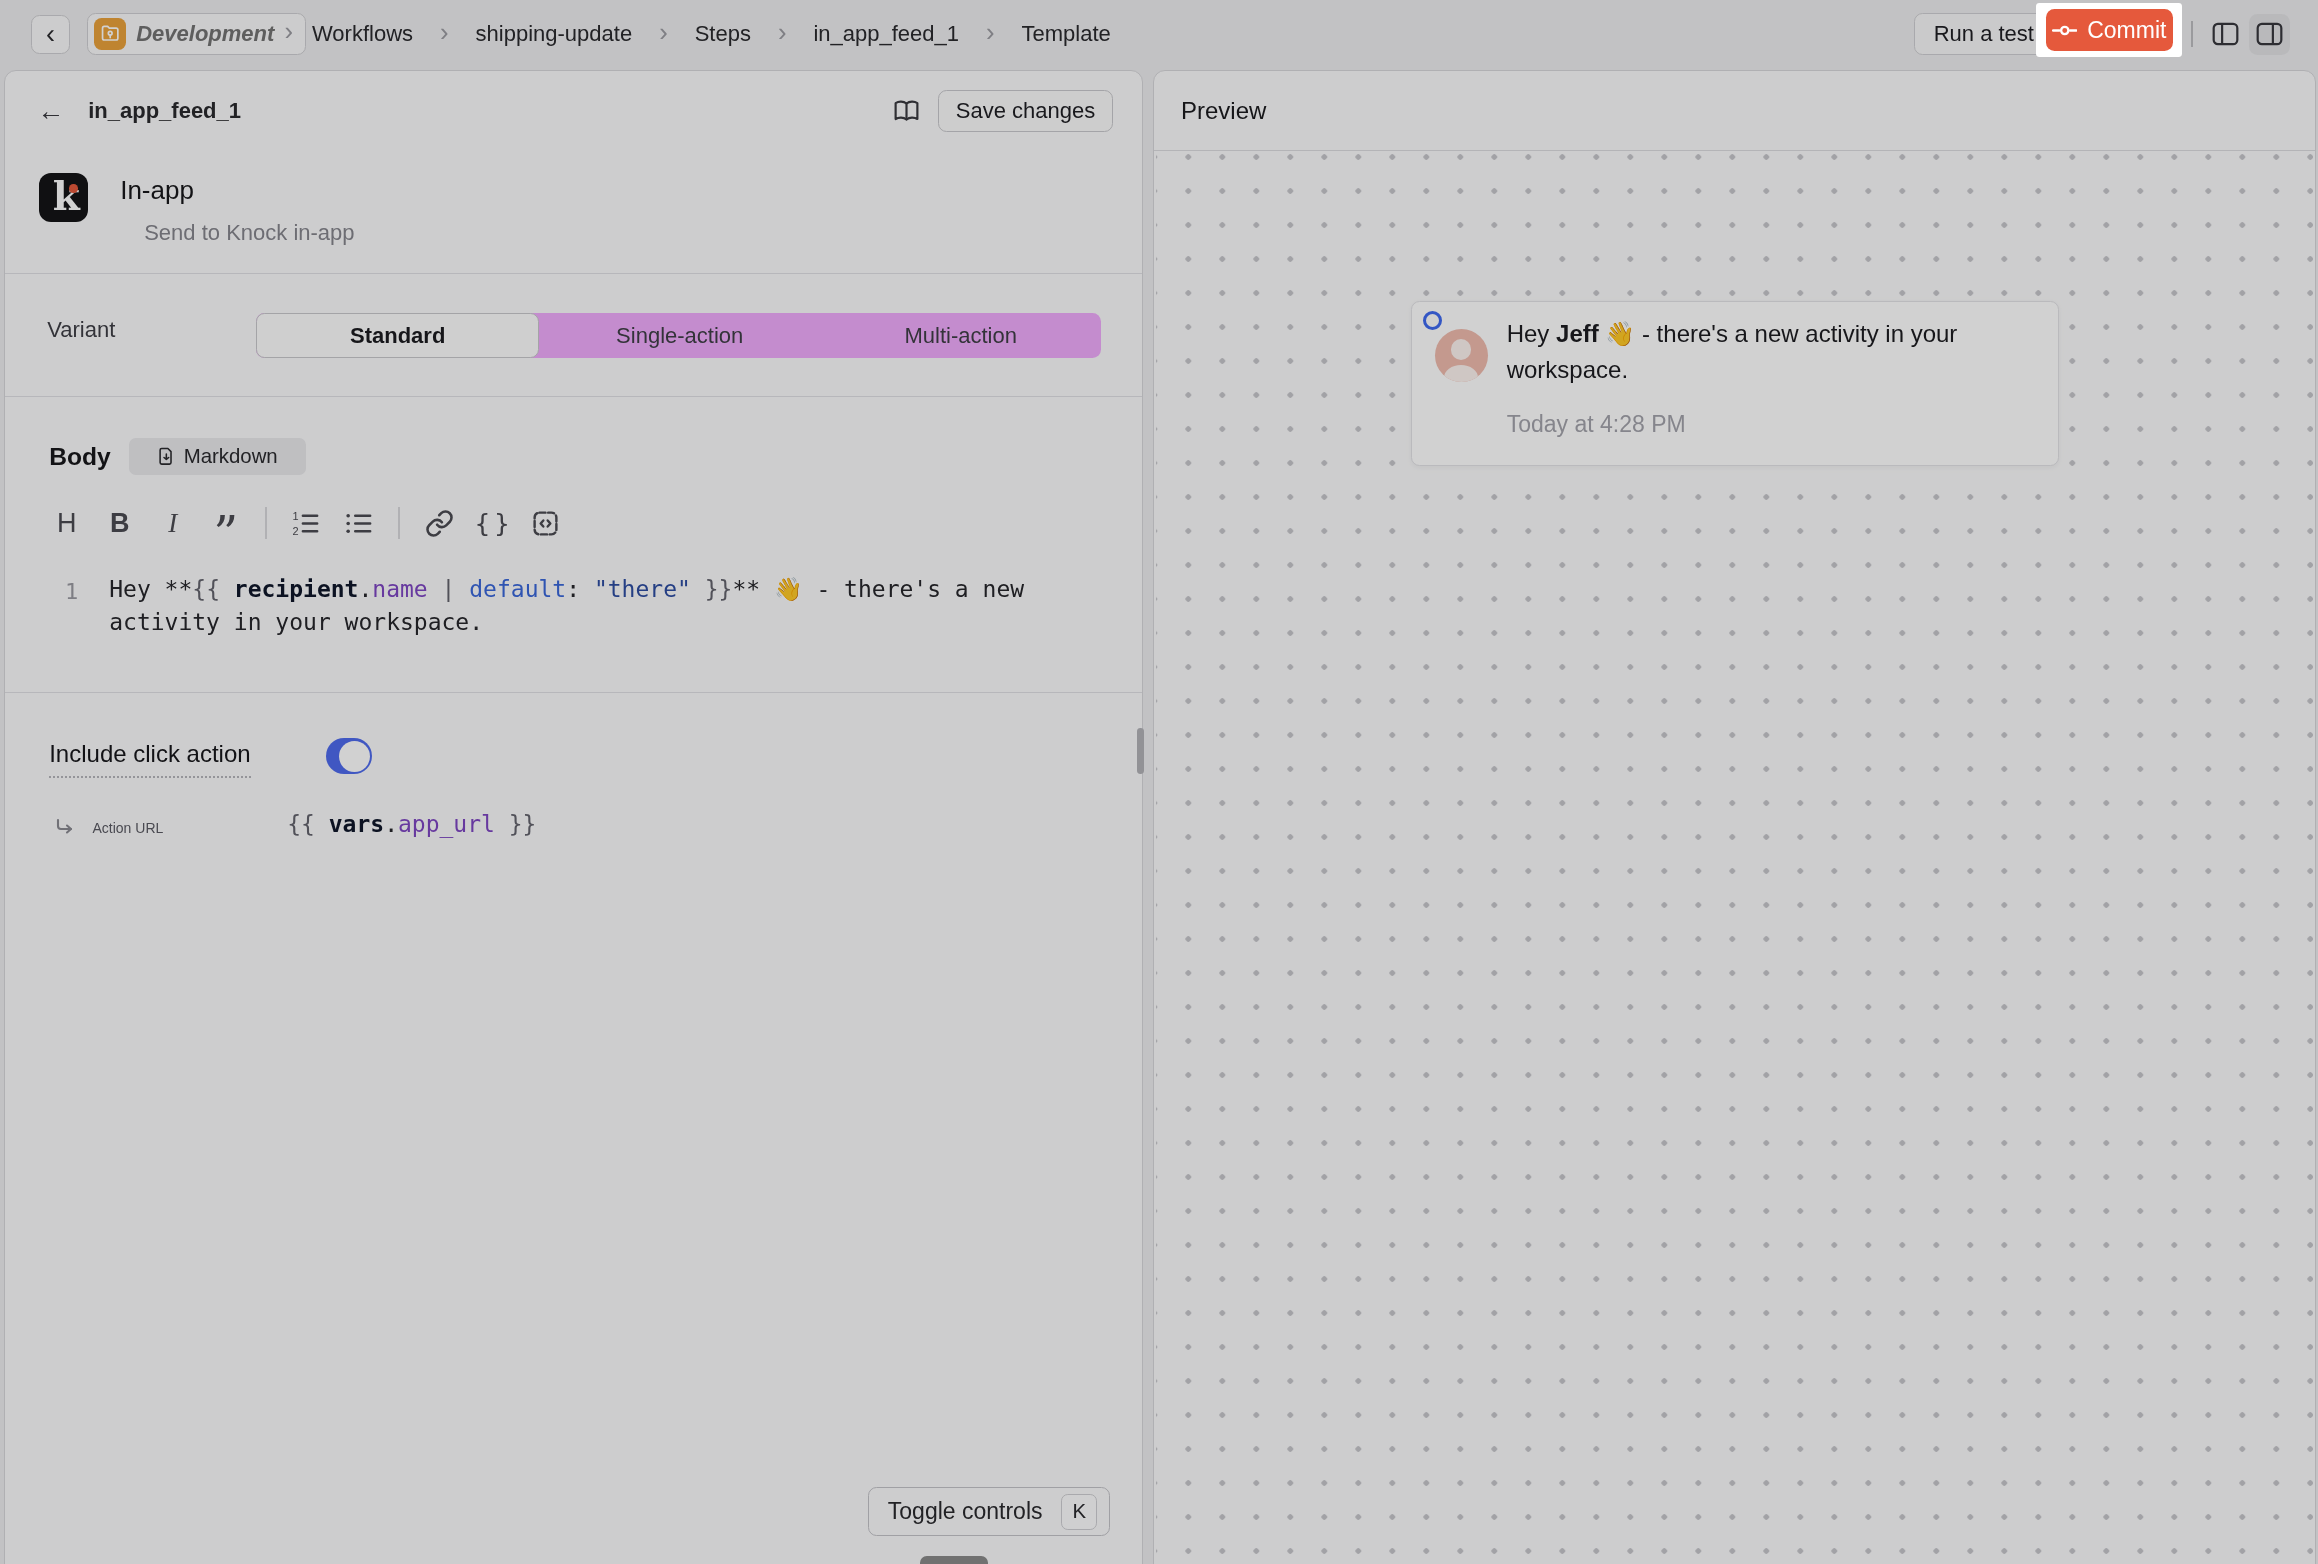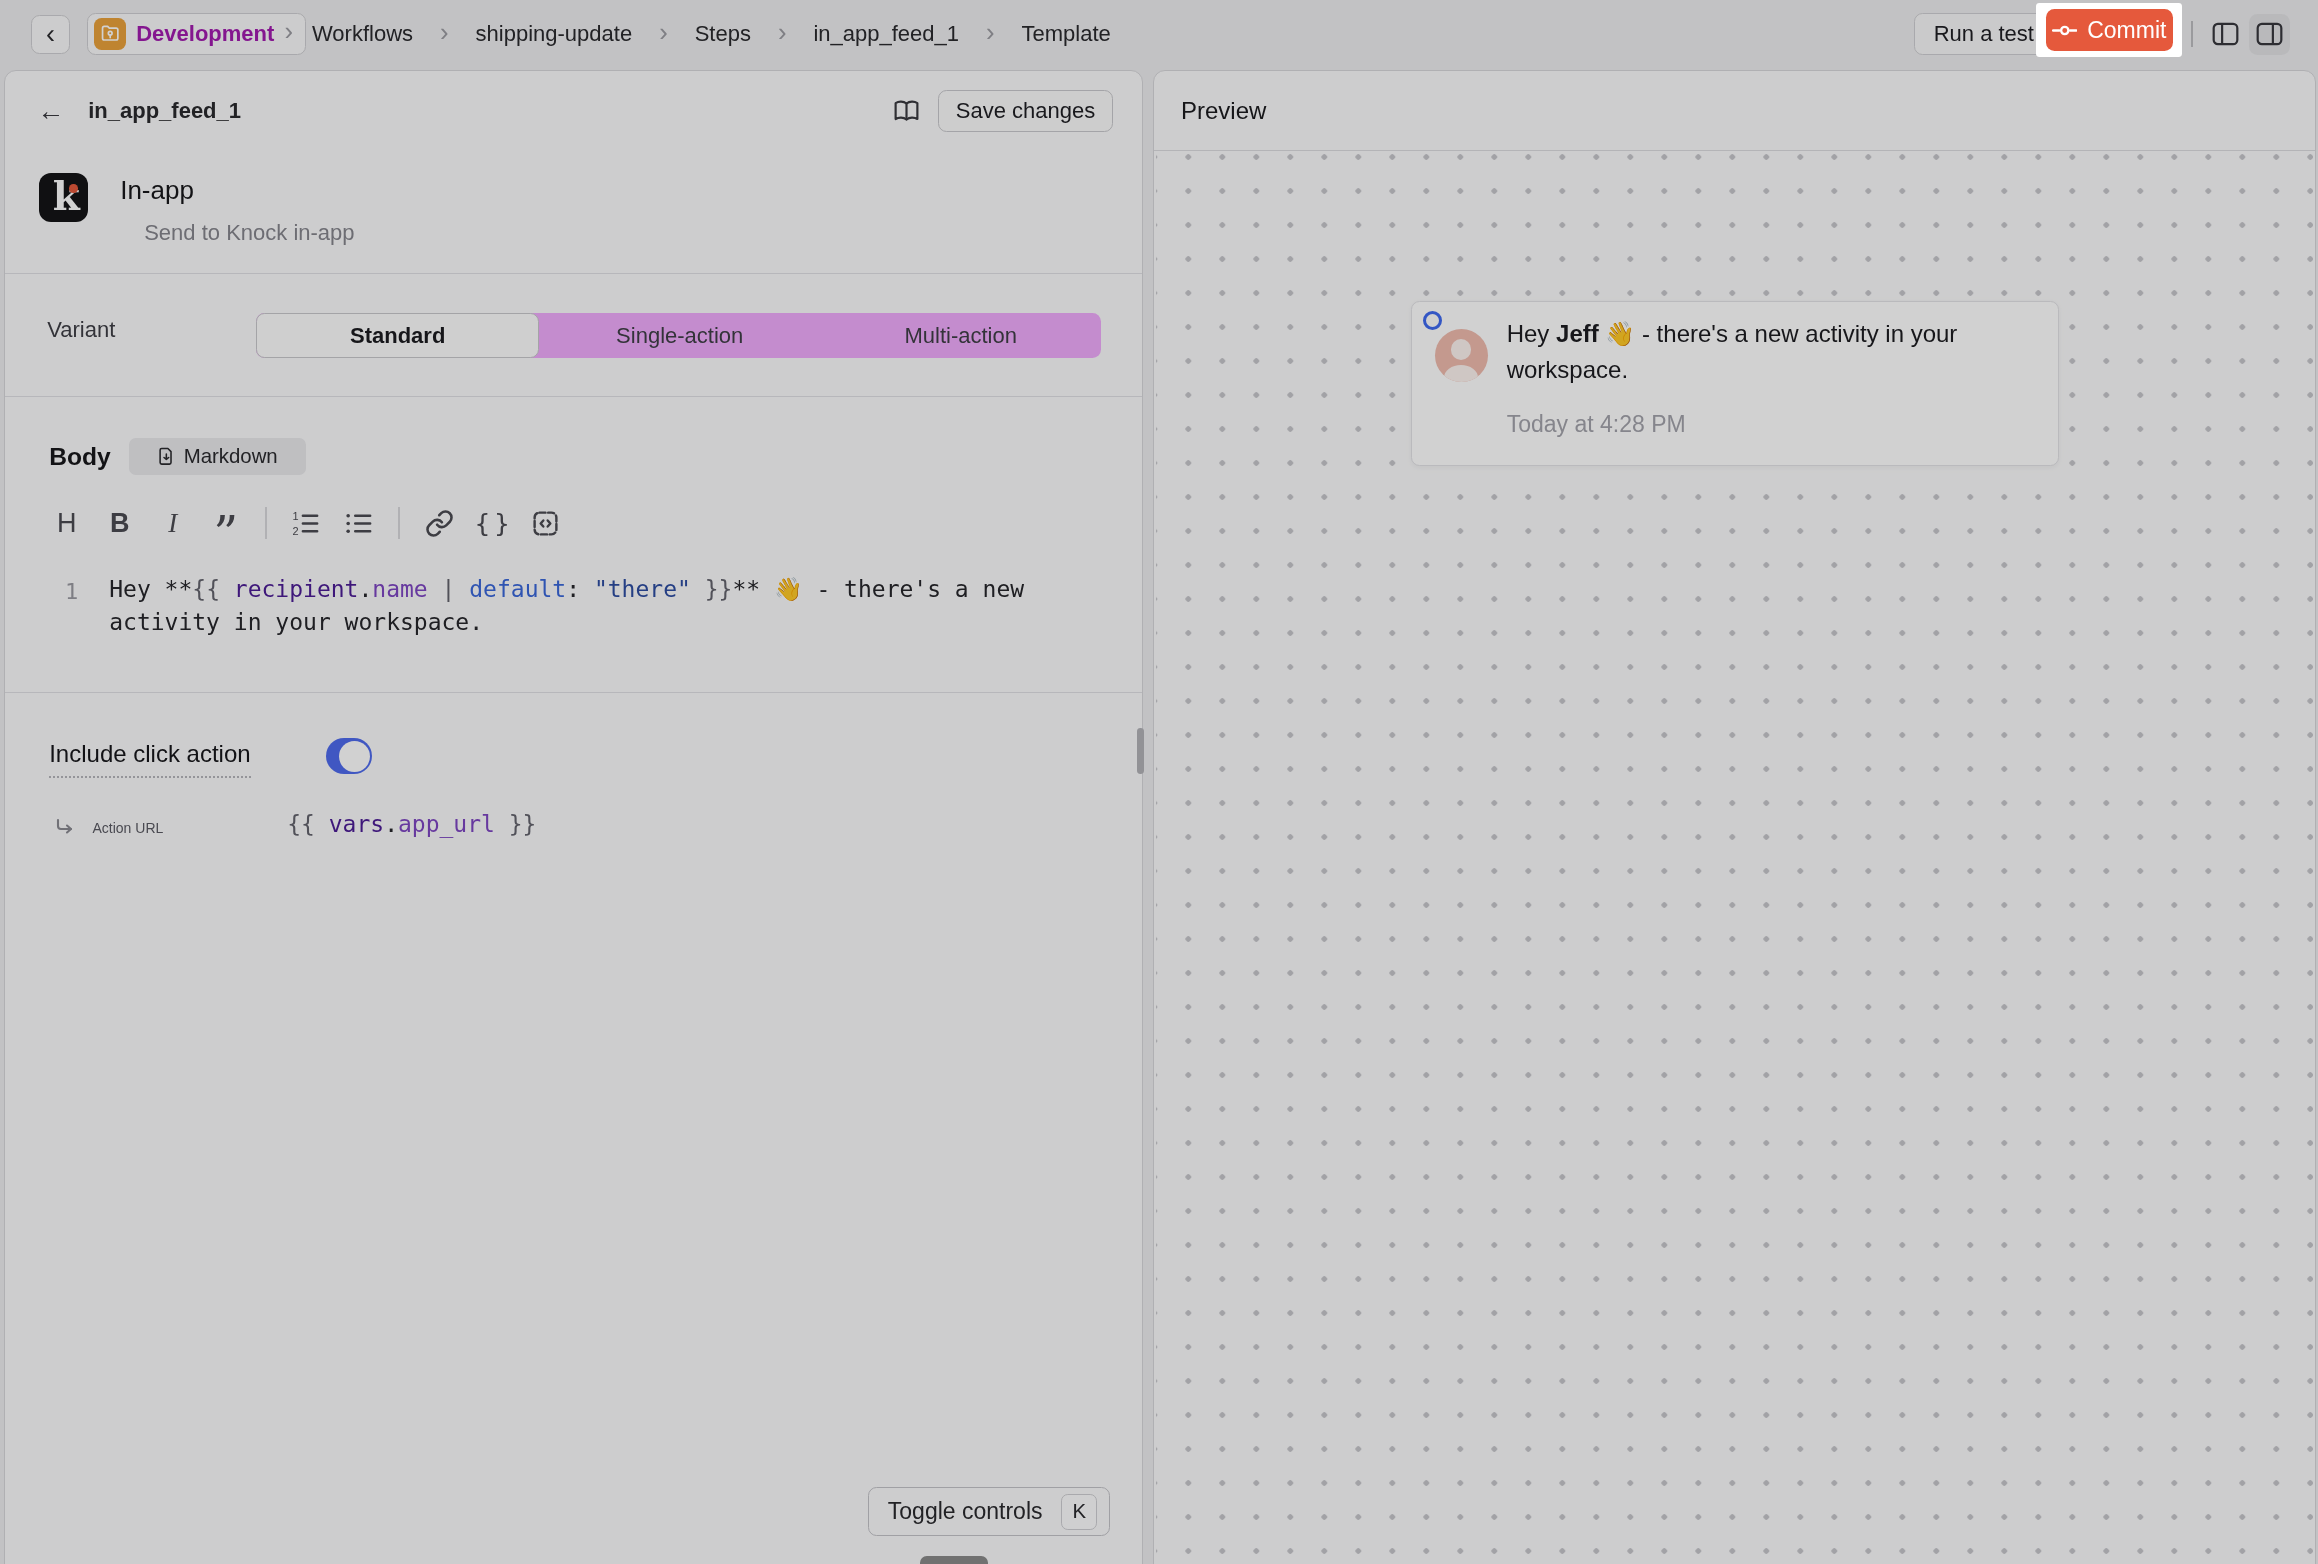--- a/index.html
+++ b/index.html
@@ -5,21 +5,21 @@
   * { margin:0; padding:0; box-sizing:border-box; }
   html,body { width:2319px; height:1565px; overflow:hidden; }
   body { position:relative; background:#ededef; font-family:"Liberation Sans",sans-serif; color:#1c1c20; }
 
   
   .topbar { position:absolute; inset:0 0 auto 0; height:68px; }
   .iconbtn { display:flex; align-items:center; justify-content:center; cursor:pointer; }
   .back-btn { position:absolute; left:31px; top:15.3px; width:39px; height:39px; border:1.7px solid #cfcfd3; border-radius:8.5px; background:#f9f9fa; font-size:27px; color:#2a2a2e; }
   .env-pill { position:absolute; left:87px; top:12.7px; height:42px; display:flex; align-items:center; gap:10.2px; padding:0 12px 0 6px; border:1.7px solid #cfcfd3; border-radius:8.5px; background:#f9f9fa; }
   .env-icon { width:32px; height:32px; border-radius:7.6px; background:#E9A13B; display:flex; align-items:center; justify-content:center; }
-  .env-label { font-size:22px; font-weight:700; color:#a21caf; }
+  .env-label { font-size:22px; font-weight:700; color:#737373;font-style:italic; }
   .crumb-sep { font-size:25.5px; color:#9b9ba2; line-height:1; padding-bottom:3.4px; }
   .crumbs { position:absolute; left:312px; top:0; height:68px; display:flex; align-items:center; gap:27px; }
   .crumb { font-size:22px; color:#2a2a2e; cursor:pointer; white-space:nowrap; }
   .run-test-btn { position:absolute; left:1914px; top:12.7px; height:42px; padding:0 18.7px; border:1.7px solid #cfcfd3; border-radius:8.5px; background:#f7f7f8; font-size:22px; color:#1f1f24; display:flex; align-items:center; cursor:pointer; }
   .tb-divider { position:absolute; left:2191px; top:21px; width:1.7px; height:25.5px; background:#bcbcc0; }
   .panel-btn { position:absolute; width:41px; height:41px; top:13.6px; border-radius:8.5px; }
   .panel-btn.one { left:2205px; }
   .panel-btn.two { left:2249px; background:#e2e2e5; }
 
   
@@ -59,21 +59,21 @@
   .tool-h { font-size:27px; font-weight:400; }
   .tool-b { font-size:27px; font-weight:700; }
   .tool-i { font-size:27px; font-style:italic; font-family:"Liberation Serif",serif; }
   .tool-q { font-size:49px; line-height:17px; padding-top:22px; font-family:"DejaVu Serif",serif; }
   .tool-sep { width:1.7px; height:32px; background:#d8d8dc; margin:0 6.8px; }
   .tool-braces { font-size:25.5px; letter-spacing:4.2px; font-family:"DejaVu Sans Mono",monospace; padding-left:4.2px; }
   .editor { position:absolute; left:0; right:0; top:502px; }
   .linenum { position:absolute; left:44px; width:29px; text-align:right; top:6px; font-family:"DejaVu Sans Mono",monospace; font-size:22px; color:#9a9aa2; }
   .code { position:absolute; left:104px; right:39px; top:0; font-family:"DejaVu Sans Mono",monospace; font-size:23px; line-height:33px; color:#26262b; word-break:break-word; }
   .tok-punct { color:#63636d; }
-  .tok-object { color:#4c1d95; }
+  .tok-object { color:#0f172a;font-weight:bold; }
   .tok-property { color:#7e46c2; }
   .tok-keyword { color:#3a67d9; }
   .tok-string { color:#2e4da1; }
   .click-row { position:absolute; left:44px; top:669px; display:flex; align-items:center; }
   .click-label { font-size:24px; font-weight:500; color:#17171b; border-bottom:2.5px dotted #b5b5bb; padding-bottom:7.6px; }
   .toggle { position:absolute; left:321px; top:667px; width:46px; height:36px; border-radius:18px; background:#4f6bed; cursor:pointer; }
   .toggle-knob { position:absolute; right:2.5px; top:2.5px; width:31px; height:31px; border-radius:50%; background:#fff; }
   .action-row { position:absolute; left:48px; top:737px; height:39px; display:flex; align-items:center; }
   .action-arrow { color:#8a8a92; margin-right:15.3px; }
   .action-label { font-size:14px; color:#5a5a63; }

